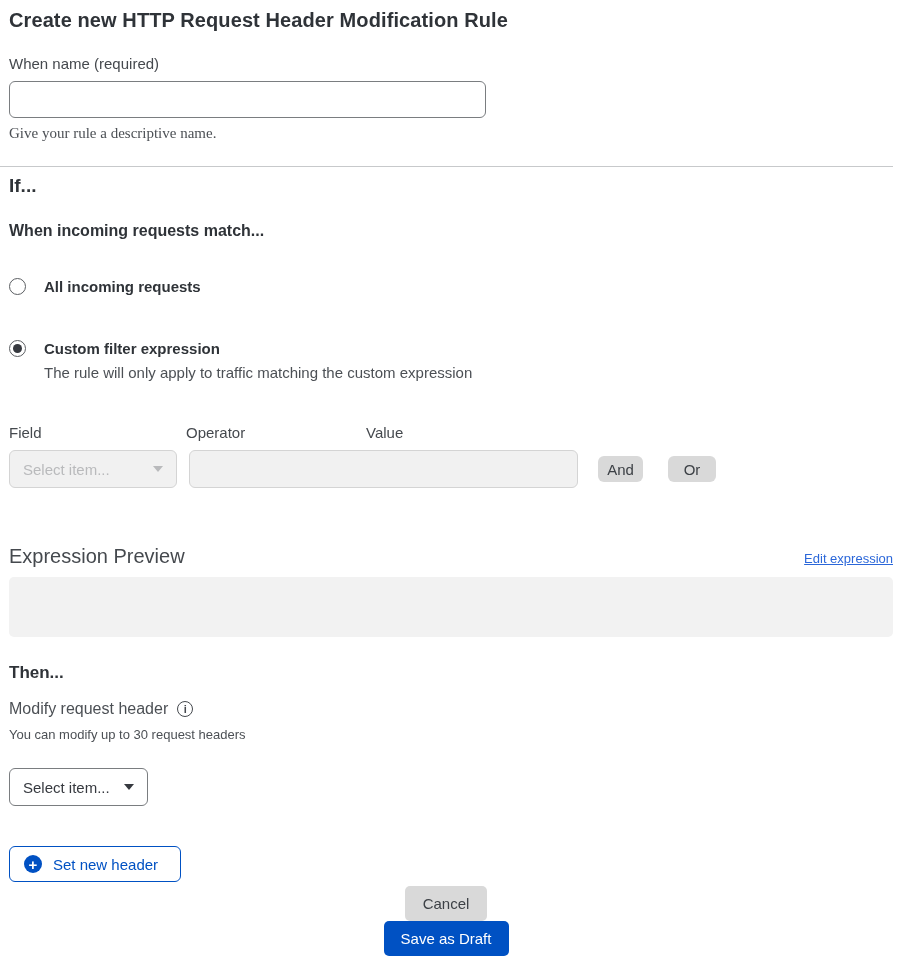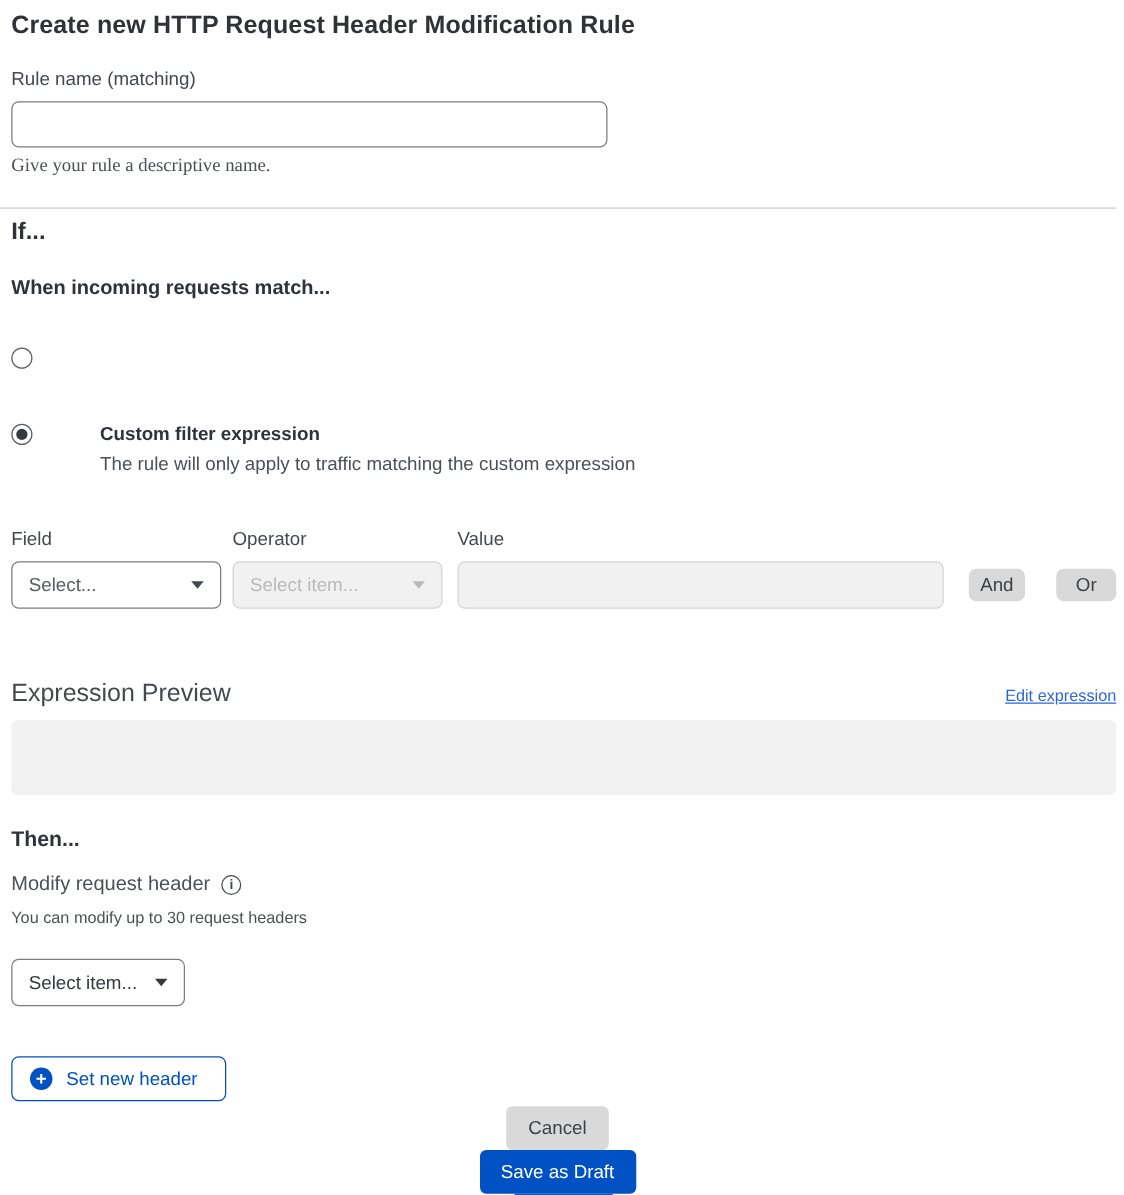--- a/index.html
+++ b/index.html
@@ -62,21 +62,21 @@
   }
   .sub-heading {
     margin-top: 25px;
     font-size: 16px;
     font-weight: 700;
     color: #2f3338;
   }
 
   .radio-option { display: flex; margin-top: 0; cursor: pointer; }
   .radio-option.first { margin-top: 37px; }
-  .radio-option.second { margin-top: 43px; gap: 36px; }
+  .radio-option.second { margin-top: 43px; }
   .radio-circle {
     flex: 0 0 auto;
     width: 17px;
     height: 17px;
     margin-top: 1px;
     border: 1px solid #5b5e62;
     border-radius: 50%;
     background: #fff;
     position: relative;
   }
@@ -270,54 +270,51 @@
   .save-draft-btn { width: 125px; margin-right: 10px; }
   .deploy-btn { width: 84px; }
 </style>
 </head>
 <body>
 
 <div class="content">
 
   <h1 class="page-title">Create new HTTP Request Header Modification Rule</h1>
 
-  <div class="field-label">Rule name (matching)</div>
+  <div class="field-label">When name (required)</div>
   <input class="rule-name-input" type="text" value="" style="">
   <div class="help-text">Give your rule a descriptive name.</div>
 
   <div class="divider"></div>
 
   <h2 class="if-heading">If...</h2>
   <h3 class="sub-heading">When incoming requests match...</h3>
 
   <div class="radio-option first">
     <span class="radio-circle"></span>
     <span class="radio-texts">
+      <div class="radio-label">All incoming requests</div>
     </span>
   </div>
 
   <div class="radio-option second">
     <span class="radio-circle selected"></span>
     <span class="radio-texts">
       <div class="radio-label">Custom filter expression</div>
       <div class="radio-desc">The rule will only apply to traffic matching the custom expression</div>
     </span>
   </div>
 
   <div class="builder-labels">
     <div class="lbl-field">Field</div>
     <div class="lbl-operator">Operator</div>
     <div class="lbl-value">Value</div>
   </div>
 
   <div class="builder-row">
-    <div class="select-box select-field">
-      <span>Select...</span>
-      <span class="caret"></span>
-    </div>
     <div class="select-box select-operator">
       <span>Select item...</span>
       <span class="caret"></span>
     </div>
     <input class="value-input" type="text" disabled="" value="" style="">
     <button class="andor-btn and-btn">And</button>
     <button class="andor-btn or-btn">Or</button>
   </div>
 
   <div class="preview-header">

